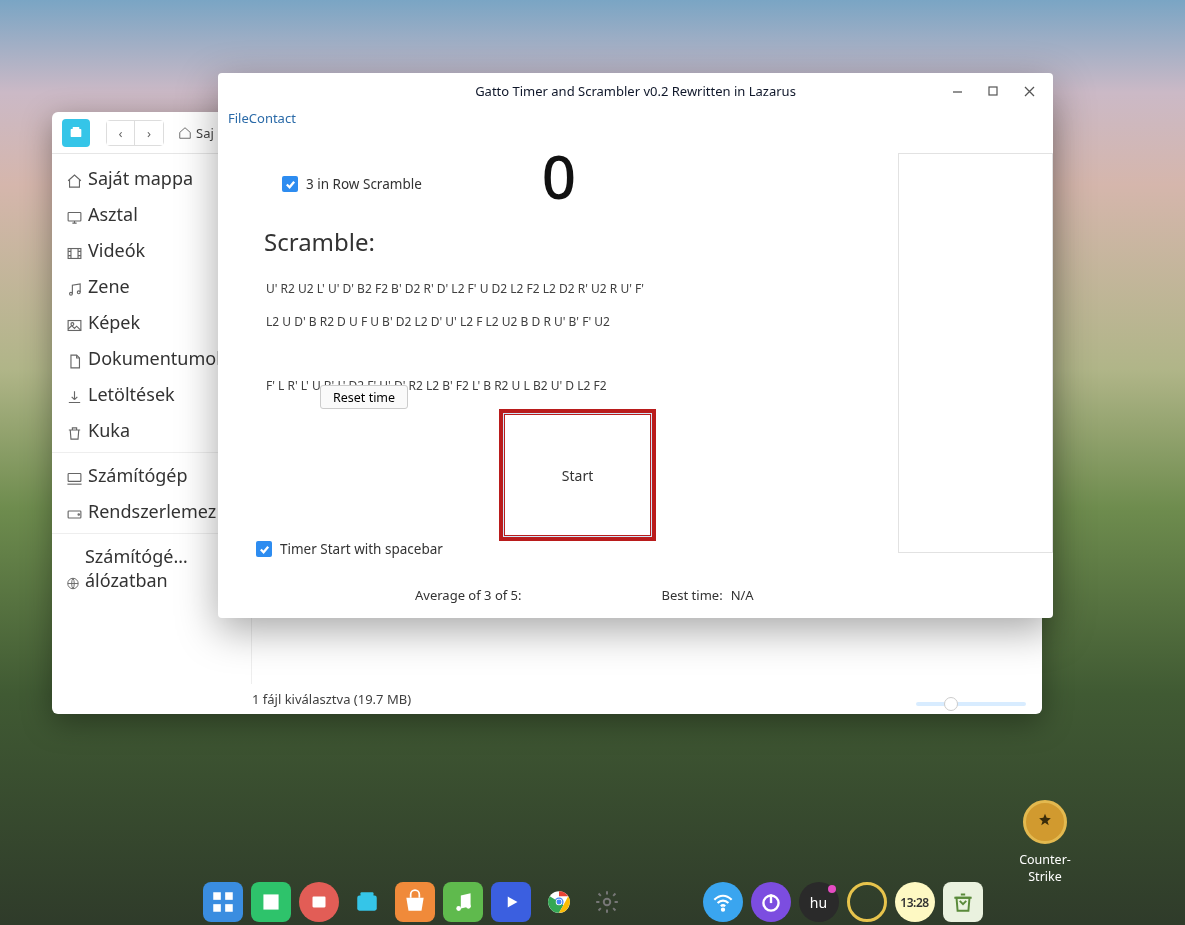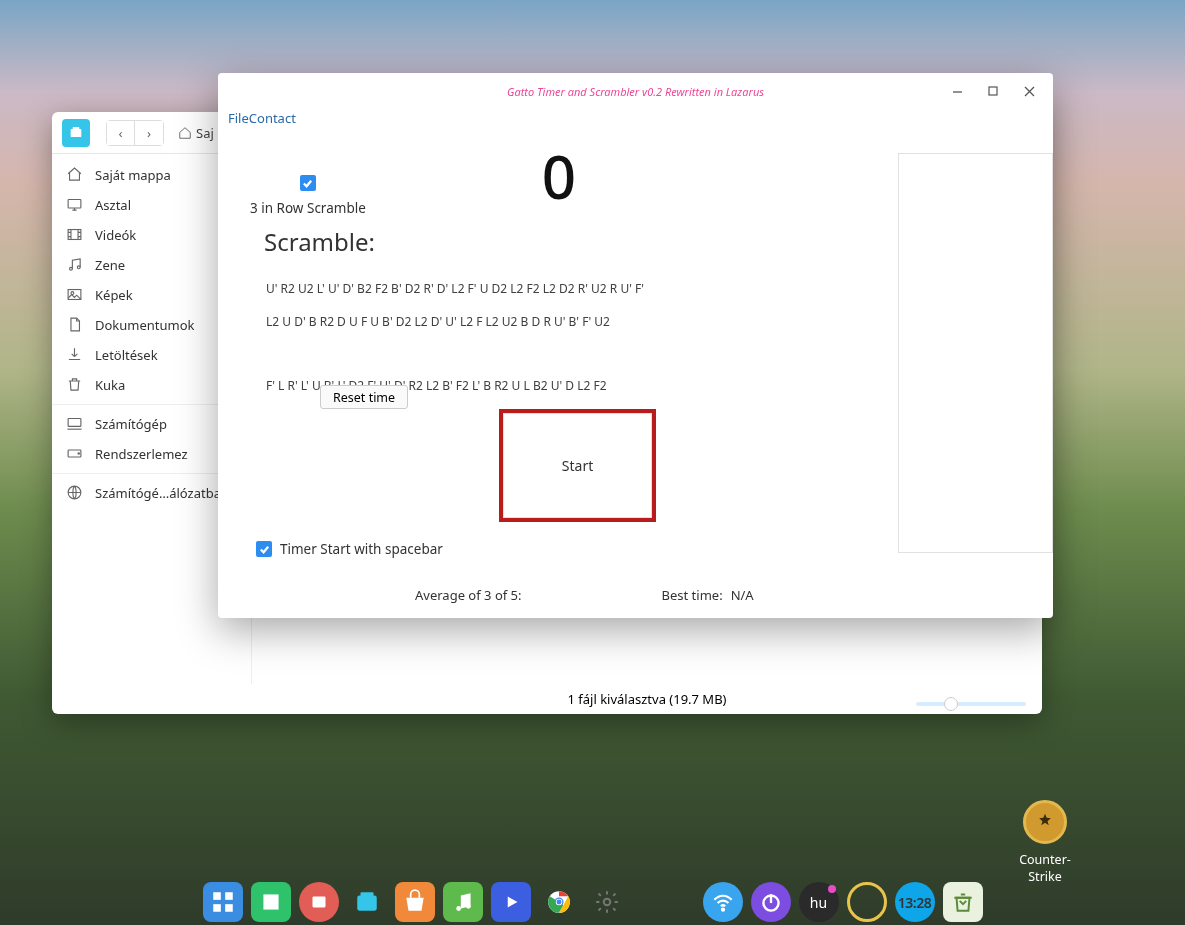--- a/index.html
+++ b/index.html
@@ -18,69 +18,69 @@
 .fm-window { position:absolute; left:52px; top:112px; width:990px; height:602px; background:#fff; border-radius:6px; box-shadow:0 8px 30px rgba(0,0,0,.35); overflow:hidden; }
 .fm-toolbar { height:42px; display:flex; align-items:center; gap:6px; padding:0 10px; border-bottom:1px solid #e6e6e6; }
 .fm-brand { width:28px; height:28px; background:#35c5e8; border-radius:4px; display:flex; align-items:center; justify-content:center; }
 .fm-brand svg { width:16px; height:16px; fill:#fff; }
 .fm-nav { display:flex; border:1px solid #ddd; border-radius:4px; margin-left:10px; }
 .fm-nav button { width:28px; height:24px; border:none; background:#fff; font-size:13px; color:#666; cursor:pointer; }
 .fm-nav button:first-child { border-right:1px solid #ddd; }
 .fm-breadcrumb { display:flex; align-items:center; gap:4px; margin-left:8px; font-size:13px; color:#444; }
 .fm-breadcrumb .home { width:14px; height:14px; }
 .fm-sidebar { position:absolute; left:0; top:42px; bottom:30px; width:200px; border-right:1px solid #eee; padding:6px 0; }
-.fm-item { display:flex; align-items:flex-start; gap:12px; padding:6px 14px; font-size:13px; color:#333; cursor:pointer; }
+.fm-item { display:flex; align-items:flex-end; gap:5px; padding:6px 14px; font-size:18px; color:#333; cursor:pointer; }
 .fm-item svg { width:17px; height:17px; fill:none; stroke:#666; stroke-width:1.6; }
 .fm-sep { height:1px; background:#eee; margin:4px 0; }
-.fm-status { position:absolute; left:200px; right:0; bottom:0; height:30px; display:flex; align-items:center; justify-content:center; font-size:13px; color:#000000; }
+.fm-status { position:absolute; left:200px; right:0; bottom:0; height:30px; display:flex; align-items:center; font-size:13px; color:#404040; }
 .fm-slider { position:absolute; right:16px; bottom:8px; width:110px; height:4px; background:#d8ecff; border-radius:2px; }
 .fm-slider .dot { position:absolute; top:-5px; left:25%; width:14px; height:14px; border-radius:50%; background:#fff; border:1px solid #ccc; }
 
 
 .app-window { position:absolute; left:218px; top:73px; width:835px; height:545px; background:#fff; border-radius:4px; box-shadow:0 12px 40px rgba(0,0,0,.35); display:flex; flex-direction:column; }
 .app-titlebar { height:36px; display:flex; align-items:center; justify-content:center; position:relative; }
-.app-title { font-size:11px; color:#ec4899;font-style:italic; }
+.app-title { font-size:13px; color:#0f172a; }
 .app-ctrls { position:absolute; right:6px; top:0; height:36px; display:flex; }
 .app-ctrls button { width:36px; height:36px; border:none; background:transparent; font-size:14px; color:#555; cursor:pointer; display:flex;align-items:center;justify-content:center;}
 .app-menu { display:flex; padding:0 10px 4px; font-size:13px; color:#2a6aa8; }
 .app-menu span { cursor:pointer; }
 .app-body { position:relative; flex:1; padding:20px 40px 14px 46px; }
 .checkbox-row { display:flex; align-items:center; gap:8px; font-size:13.5px; color:#333; position:absolute; }
-.checkbox-row.one { left:32px; top:44px;flex-direction:column; }
+.checkbox-row.one { left:64px; top:44px; }
 .checkbox-row.two { left:38px; bottom:60px; }
 .cb { width:16px; height:16px; background:#2d8cf0; border-radius:2px; display:flex; align-items:center; justify-content:center; }
 .cb svg { width:11px; height:11px; stroke:#fff; stroke-width:2.5; fill:none; }
 .timer-big { position:absolute; left:0; right:155px; top:4px; text-align:center; font-size:60px; font-weight:500; color:#111; letter-spacing:-2px; }
 .side-panel { position:absolute; right:0; top:22px; width:155px; height:400px; border:1px solid #e2e2e2;}
 .scramble-label { position:absolute; left:46px; top:94px; font-size:24px; color:#333; }
 .scramble-lines { position:absolute; left:48px; top:152px; font-size:12px; color:#404040; line-height:1; }
 .scramble-lines div { margin-bottom:21px; white-space:nowrap; }
 .reset-btn { position:absolute; left:102px; top:254px; height:24px; padding:0 12px; font-size:12.5px; border:1px solid #ccc; background:#fafafa; border-radius:3px; cursor:pointer; }
-.start-btn { position:absolute; left:281px; top:278px; width:157px; height:113px; border:4px solid #b91c1c; background:#fff; font-size:14px; color:#333; cursor:pointer; outline:1px solid #cfe6f8; outline-offset:-5px;}
+.start-btn { position:absolute; left:281px; top:278px; width:157px; height:132px; border:6px solid #b91c1c; background:#fff; font-size:14px; color:#333; cursor:pointer; outline:1px solid #cfe6f8; outline-offset:-5px;}
 .stat-row { position:absolute; left:197px; bottom:14px; font-size:13px; color:#333; display:flex; gap:140px; }
 .stat-row .best { display:flex; gap:8px; }
 
 
 .taskbar { position:absolute; left:0; right:0; bottom:0; height:46px; display:flex; align-items:center; justify-content:center; gap:8px; }
 .task-icon { width:40px; height:40px; border-radius:50%; display:flex; align-items:center; justify-content:center; cursor:pointer; }
 .task-icon svg { width:26px; height:26px; }
 .ti-launcher { background:#3a8de0; border-radius:8px; }
 .ti-green { background:#2ec36b; border-radius:8px; }
 .ti-red { background:#e25d56; }
 .ti-cyan { border-radius:8px; }
 .ti-orange { background:#f08a3a; border-radius:8px;}
 .ti-music { background:#5fba4d; border-radius:8px;}
 .ti-video { background:#3b5fe0; border-radius:8px;}
 .ti-chrome {}
 .ti-gear {}
 .ti-wifi { background:#3aa5ef; }
 .ti-power { background:#7c4de0; }
 .ti-lang { background:#2a2a2a; color:#fff; font-size:14px;}
 .ti-ring { border:3px solid #e8c44c; }
-.ti-clock { background:#0ea5e9; color:#333; font-size:14px; font-weight:600; letter-spacing:-.5px;}
+.ti-clock { background:#fef9c3; color:#333; font-size:12px; font-weight:600; letter-spacing:-.5px;}
 .ti-trash { background:#eaf2df; border-radius:8px;}
 </style>
 </head>
 <body>
 
 <div class="desktop-icon">
   <div class="circle">
     <svg viewBox="0 0 24 24">
         <path d="M12 2l2 5 5 .5-4 3.5 1.5 5L12 13l-4.5 3 1.5-5-4-3.5 5-.5z"></path>
       </svg>

